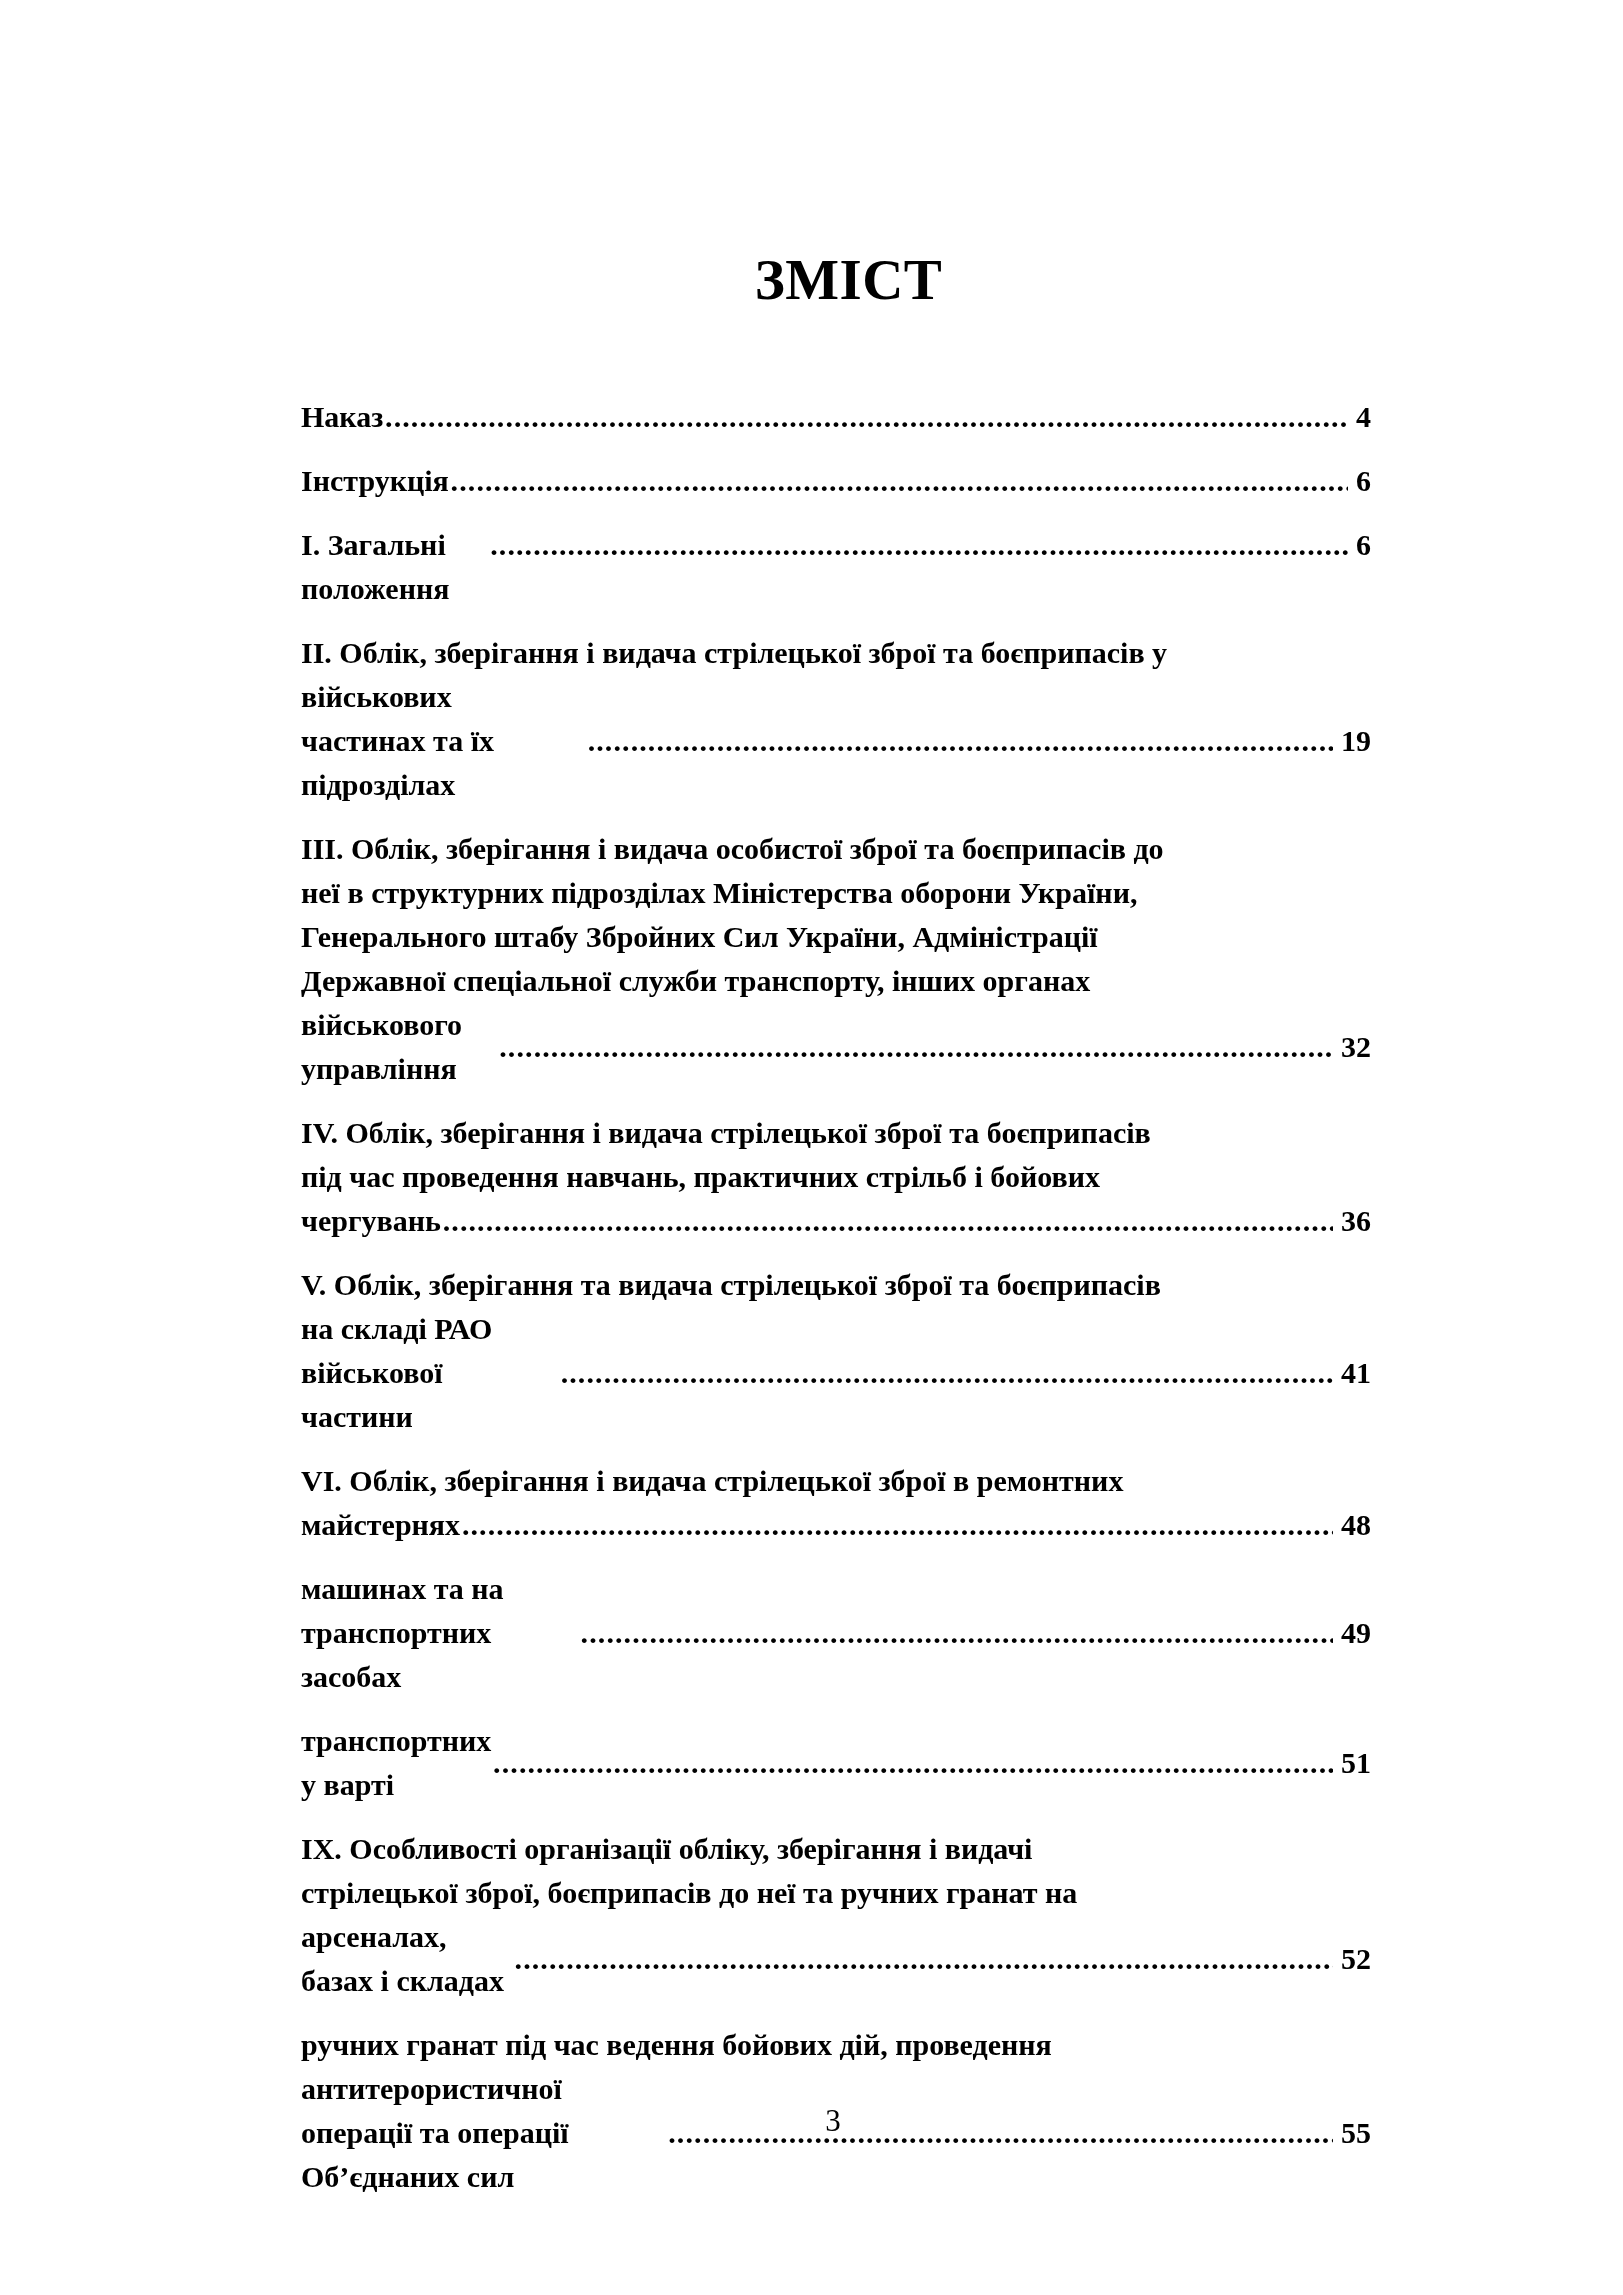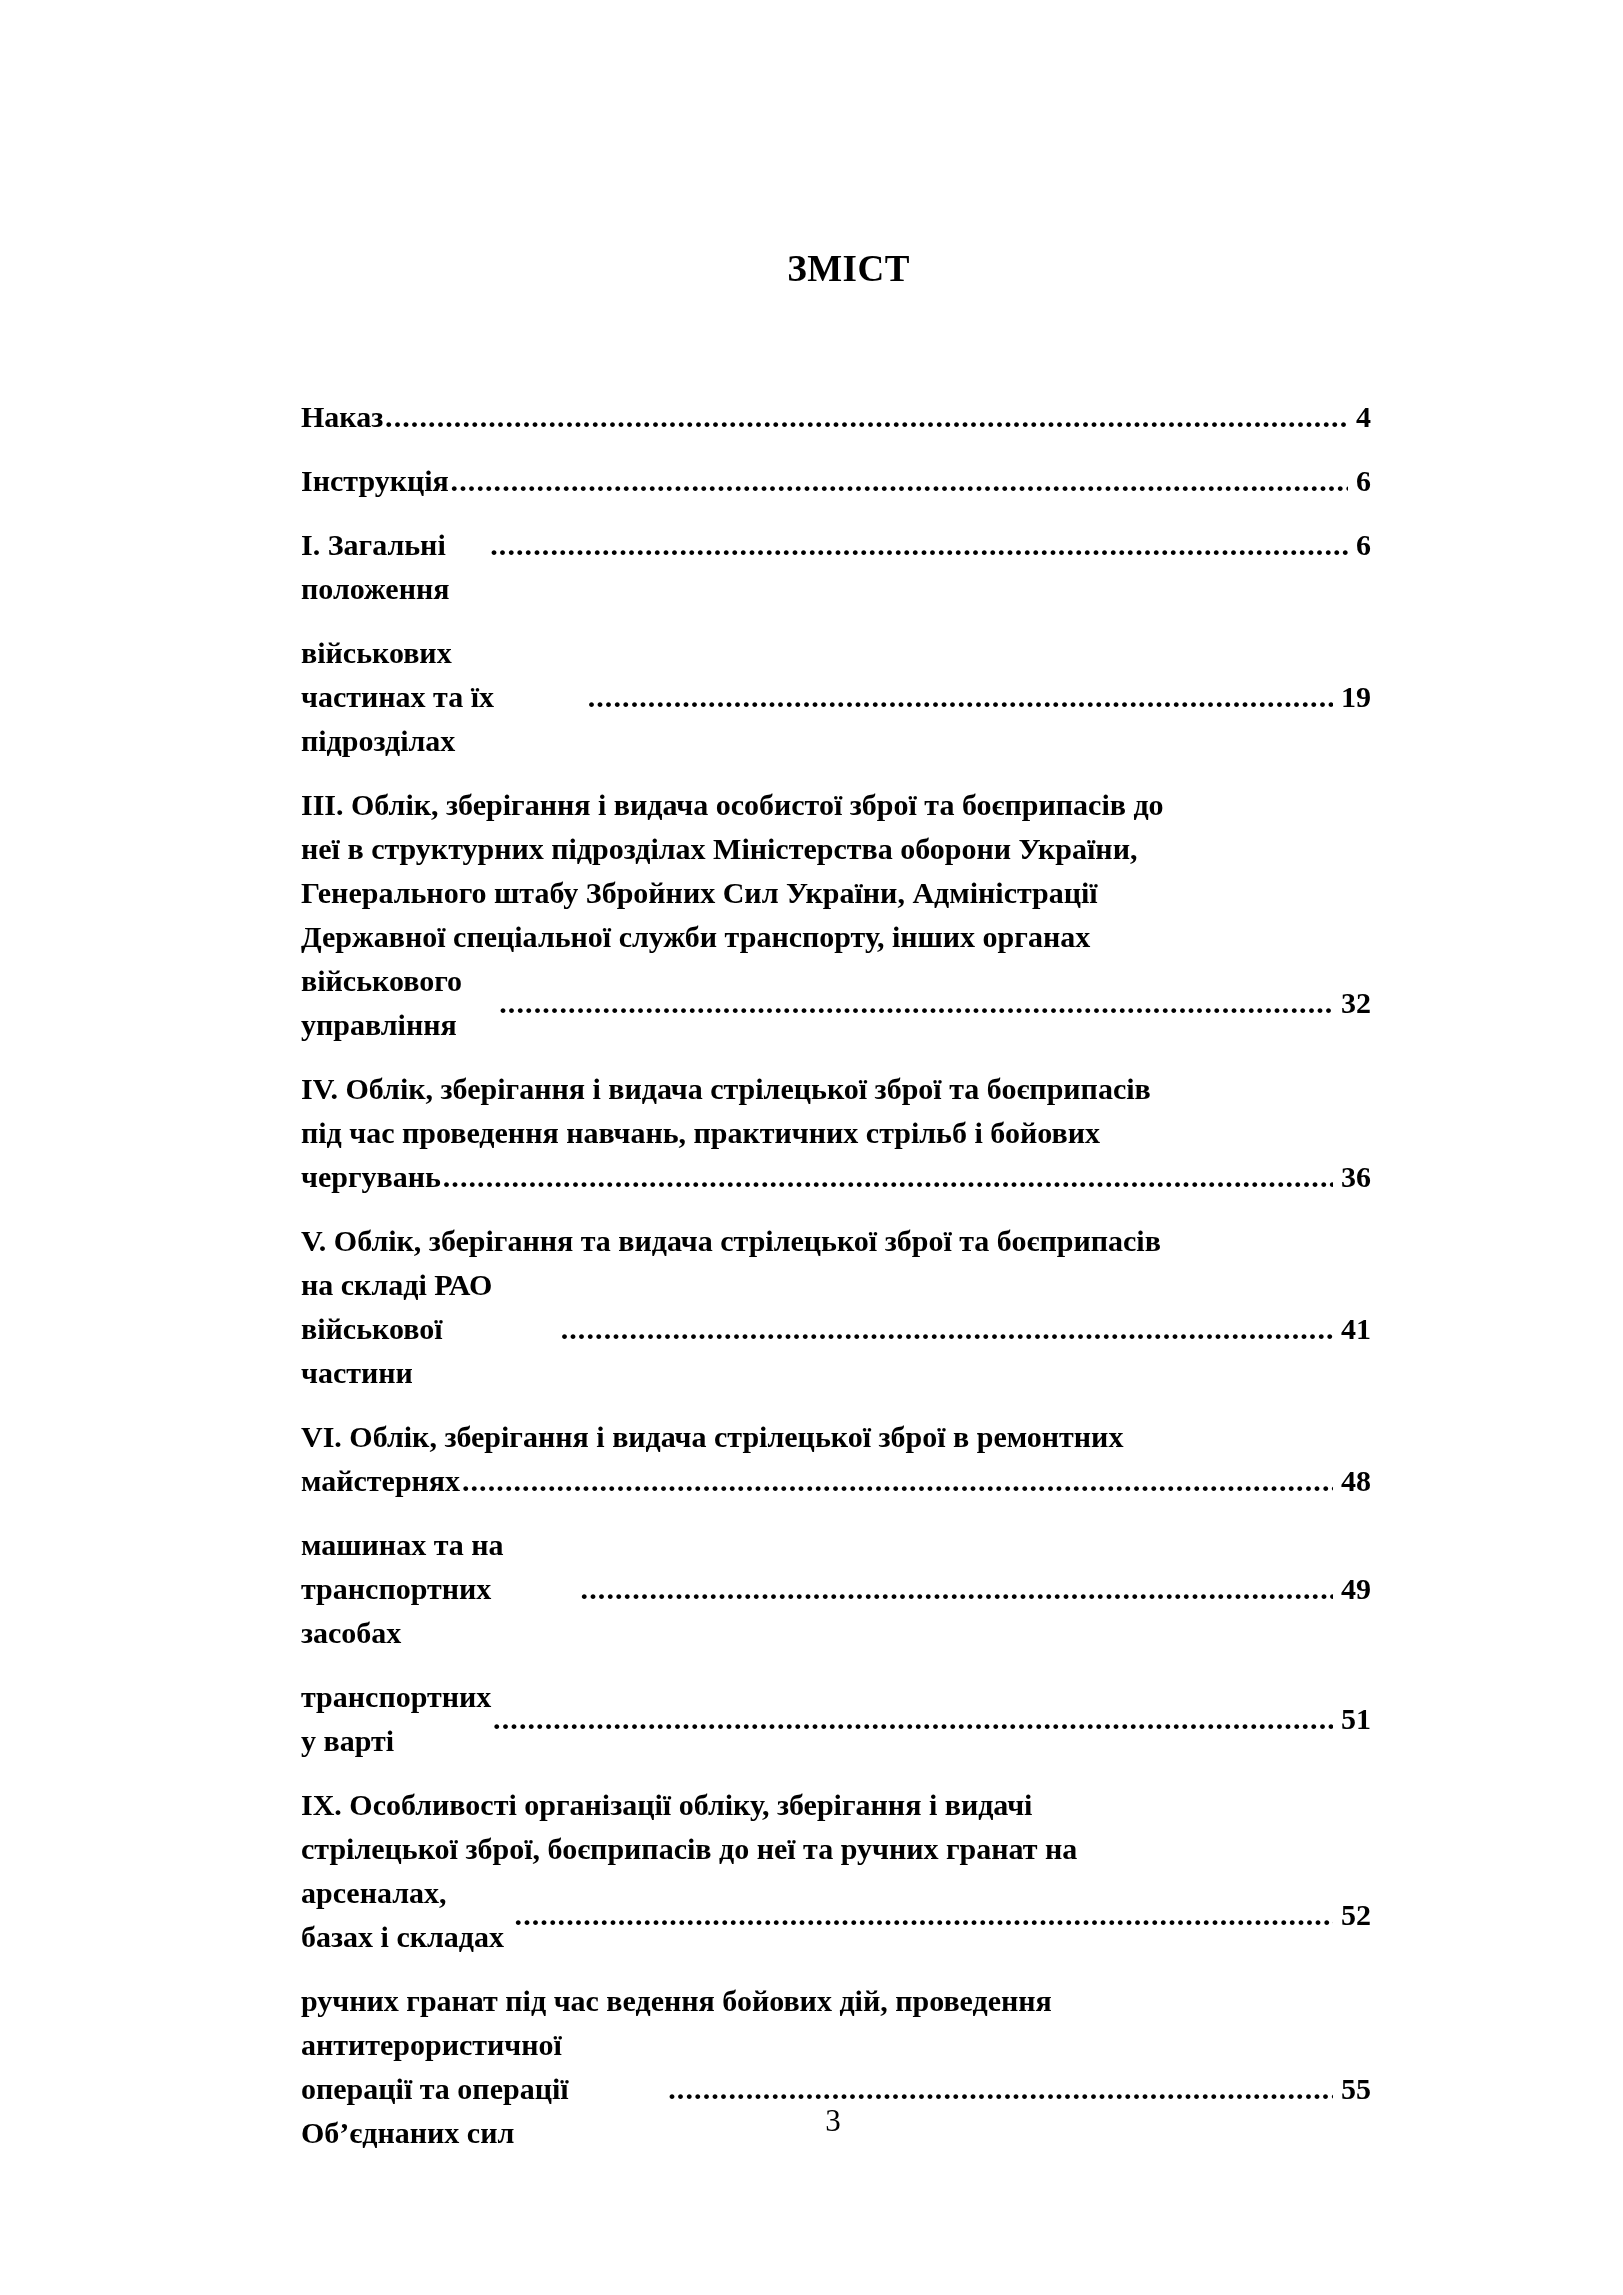--- a/index.html
+++ b/index.html
@@ -22,21 +22,21 @@
     background: #ffffff;
   }
 
   
   .toc-title {
     position: absolute;
     top: 250px;
     left: 0;
     width: 1624px;
     text-align: center;
-    font-size: 37px;
+    font-size: 57px;
     font-weight: bold;
     letter-spacing: 0.5px;
     line-height: 1.05;
     padding-left: 73px;
     box-sizing: border-box;
   }
 
   
   .toc-list {
     position: absolute;
@@ -135,20 +135,21 @@
         </div>
       </div>
       <div class="toc-entry">
         <div class="entry-row">
           <span class="entry-text">I. Загальні положення</span>
           <span class="leader">................................................................................................................................................................</span>
           <span class="entry-page">6</span>
         </div>
       </div>
       <div class="toc-entry entry-multi">
+        <div class="entry-head">II. Облік, зберігання і видача стрілецької зброї та боєприпасів у</div>
         <div class="entry-last">
           <span class="entry-text">військових частинах та їх підрозділах</span>
           <span class="gap-before-leader"></span>
           <span class="leader">................................................................................................................................................................</span>
           <span class="entry-page">19</span>
         </div>
       </div>
       <div class="toc-entry entry-multi">
         <div class="entry-head">III. Облік, зберігання і видача особистої зброї та боєприпасів до</div>
         <div class="entry-head">неї в структурних підрозділах Міністерства оборони України,</div>

